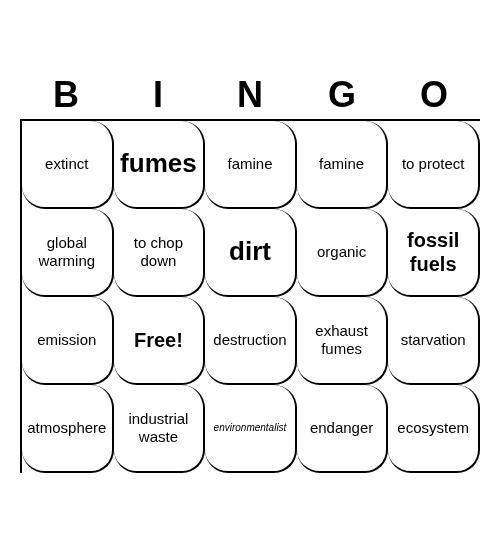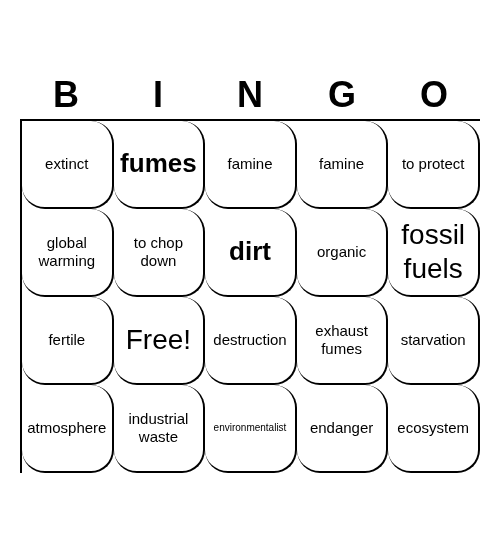--- a/index.html
+++ b/index.html
@@ -59,30 +59,31 @@
       display: block;
       line-height: 1.2;
     }
 
     .size-xl {
       font-size: 26px;
       font-weight: bold;
     }
 
     .size-lg {
-      font-size: 28px;
-      font-weight: normal;
+      font-size: 20px;
+      font-weight: bold;
     }
 
     .size-md {
       font-size: 15px;
     }
 
     .size-xs {
       font-size: 10px;
+      font-style: italic;
     }
   </style>
 </head>
 <body>
 
 <div class="bingo-card">
   <div class="bingo-header">
   <div class="bingo-header-cell">B</div>
       <div class="bingo-header-cell">I</div>
       <div class="bingo-header-cell">N</div>
@@ -114,21 +115,21 @@
       <div class="bingo-cell">
         <span class="size-xl">dirt</span>
       </div>
       <div class="bingo-cell">
         <span class="size-md">organic</span>
       </div>
       <div class="bingo-cell">
         <span class="size-lg">fossil fuels</span>
       </div>
       <div class="bingo-cell">
-        <span class="size-md">fertile</span>
+        <span class="size-md">emission</span>
       </div>
       <div class="bingo-cell">
         <span class="size-lg">Free!</span>
       </div>
       <div class="bingo-cell">
         <span class="size-md">destruction</span>
       </div>
       <div class="bingo-cell">
         <span class="size-md">exhaust fumes</span>
       </div>

